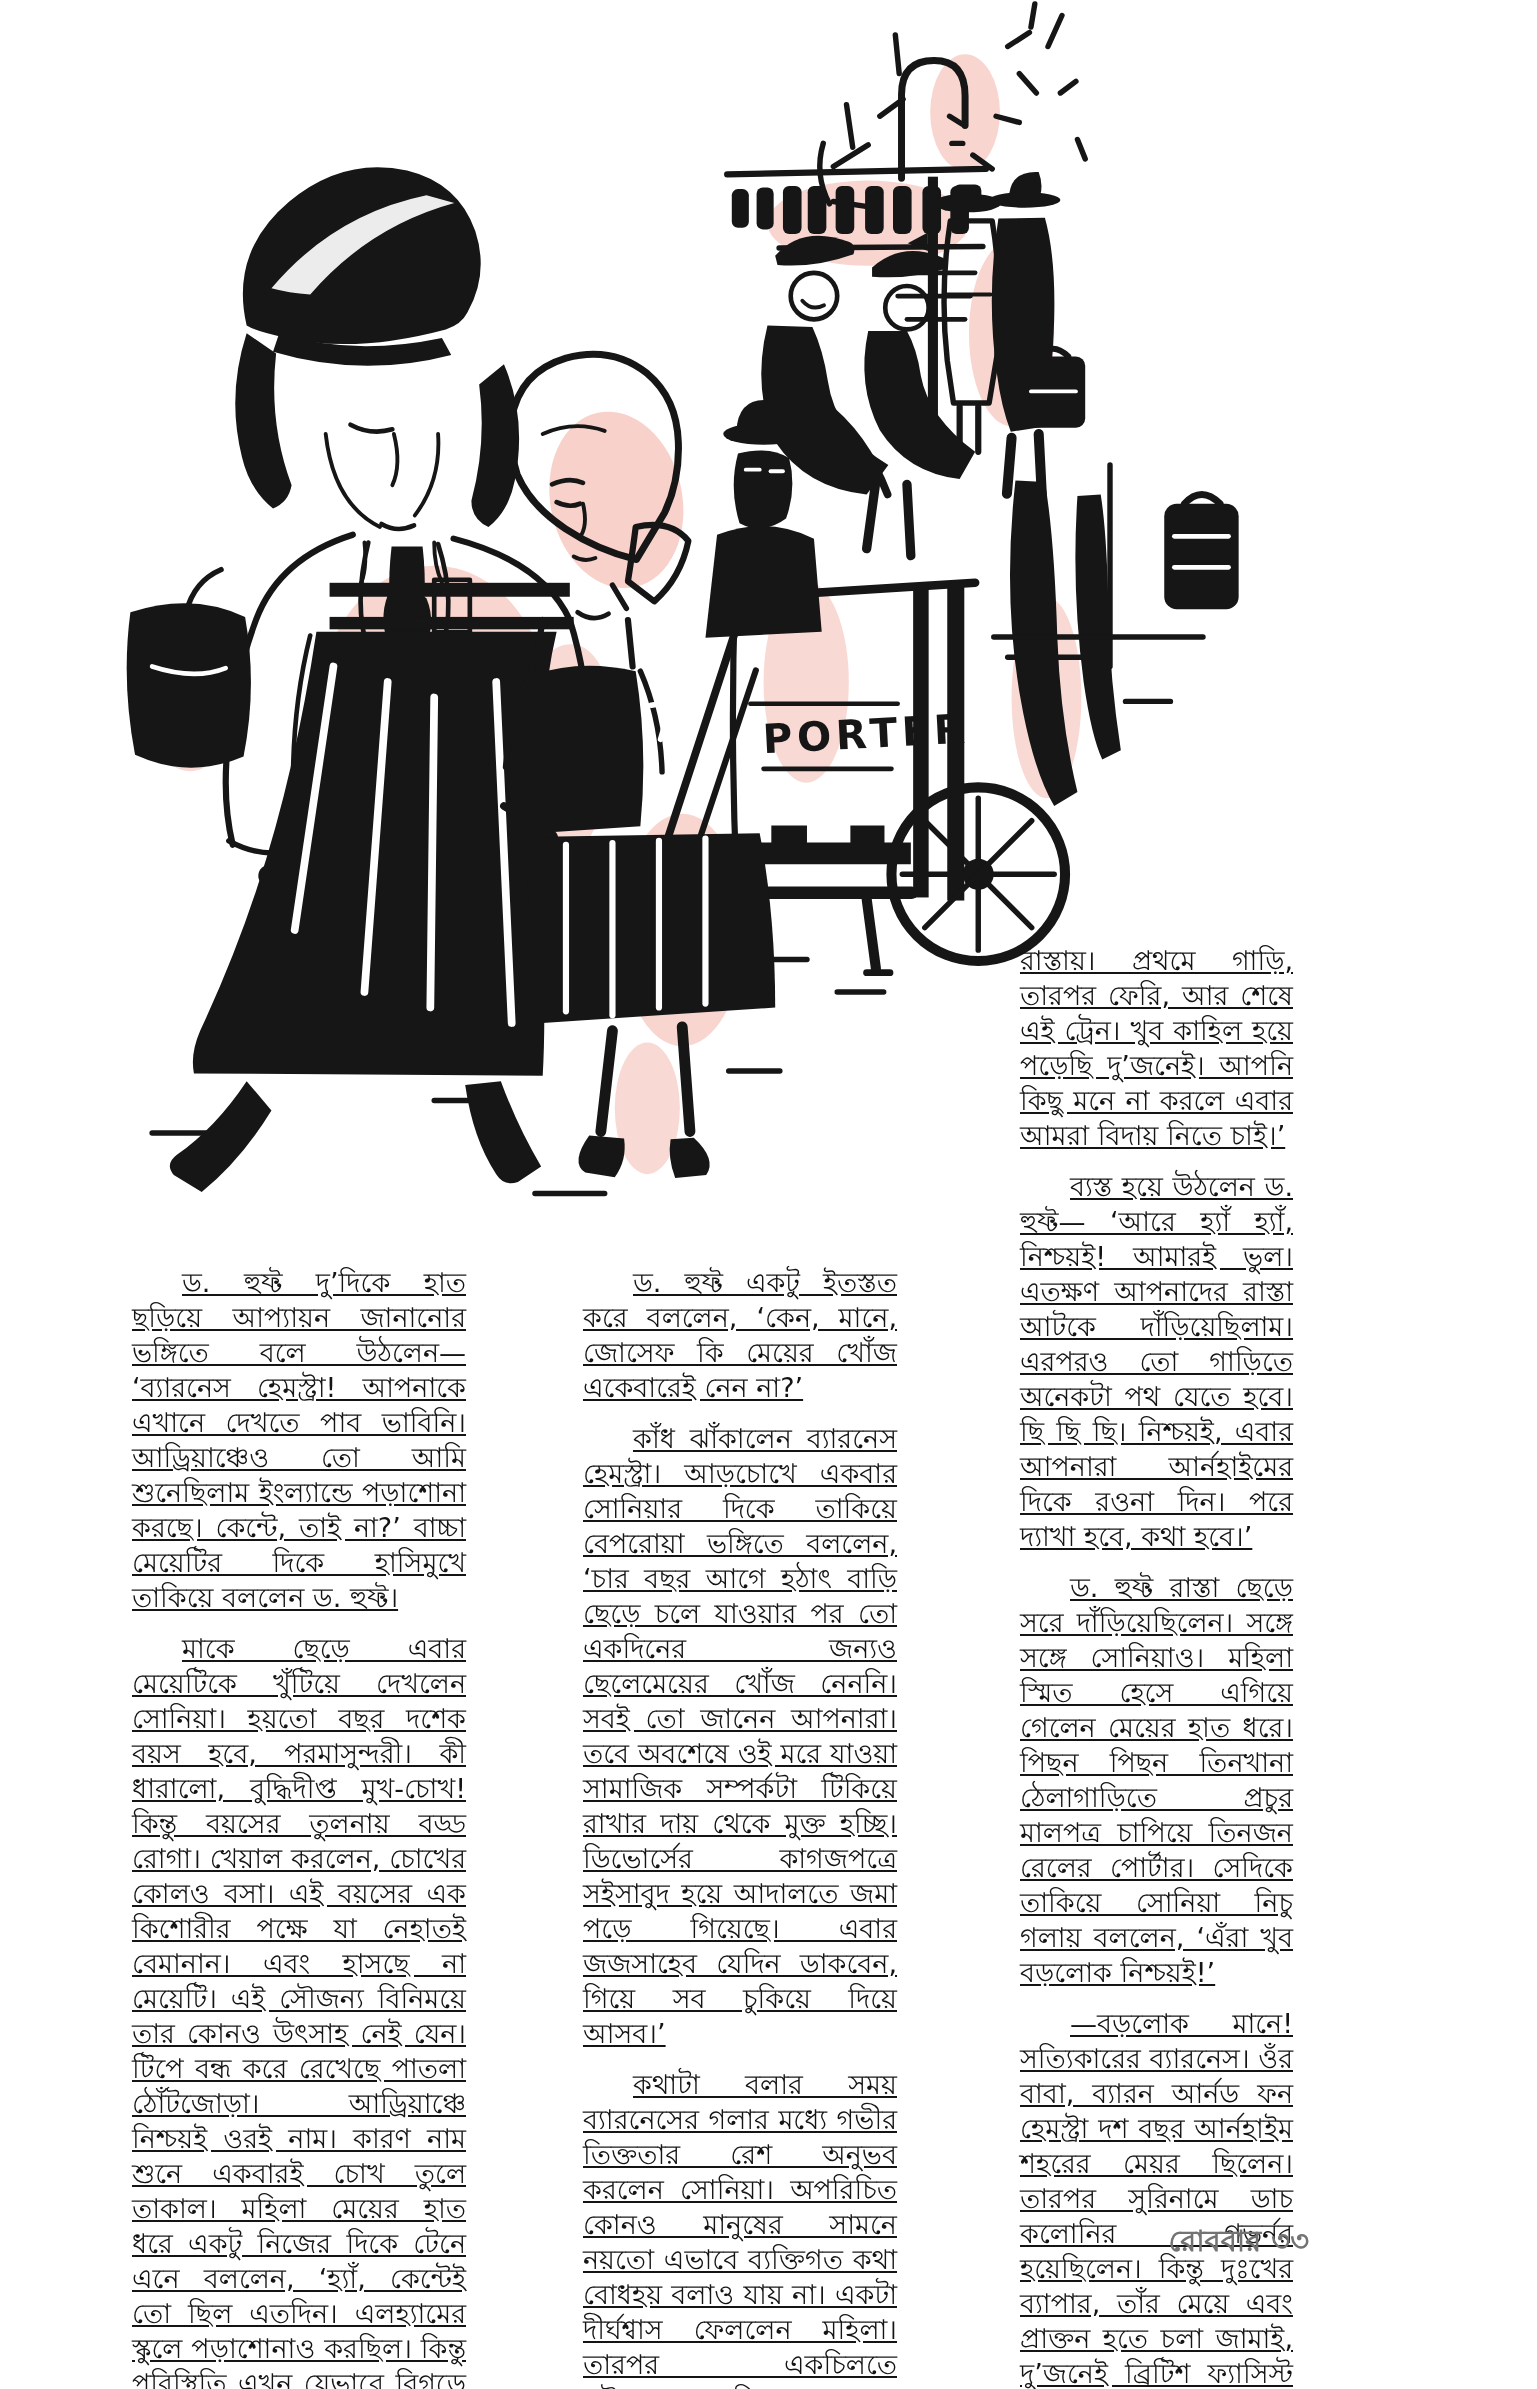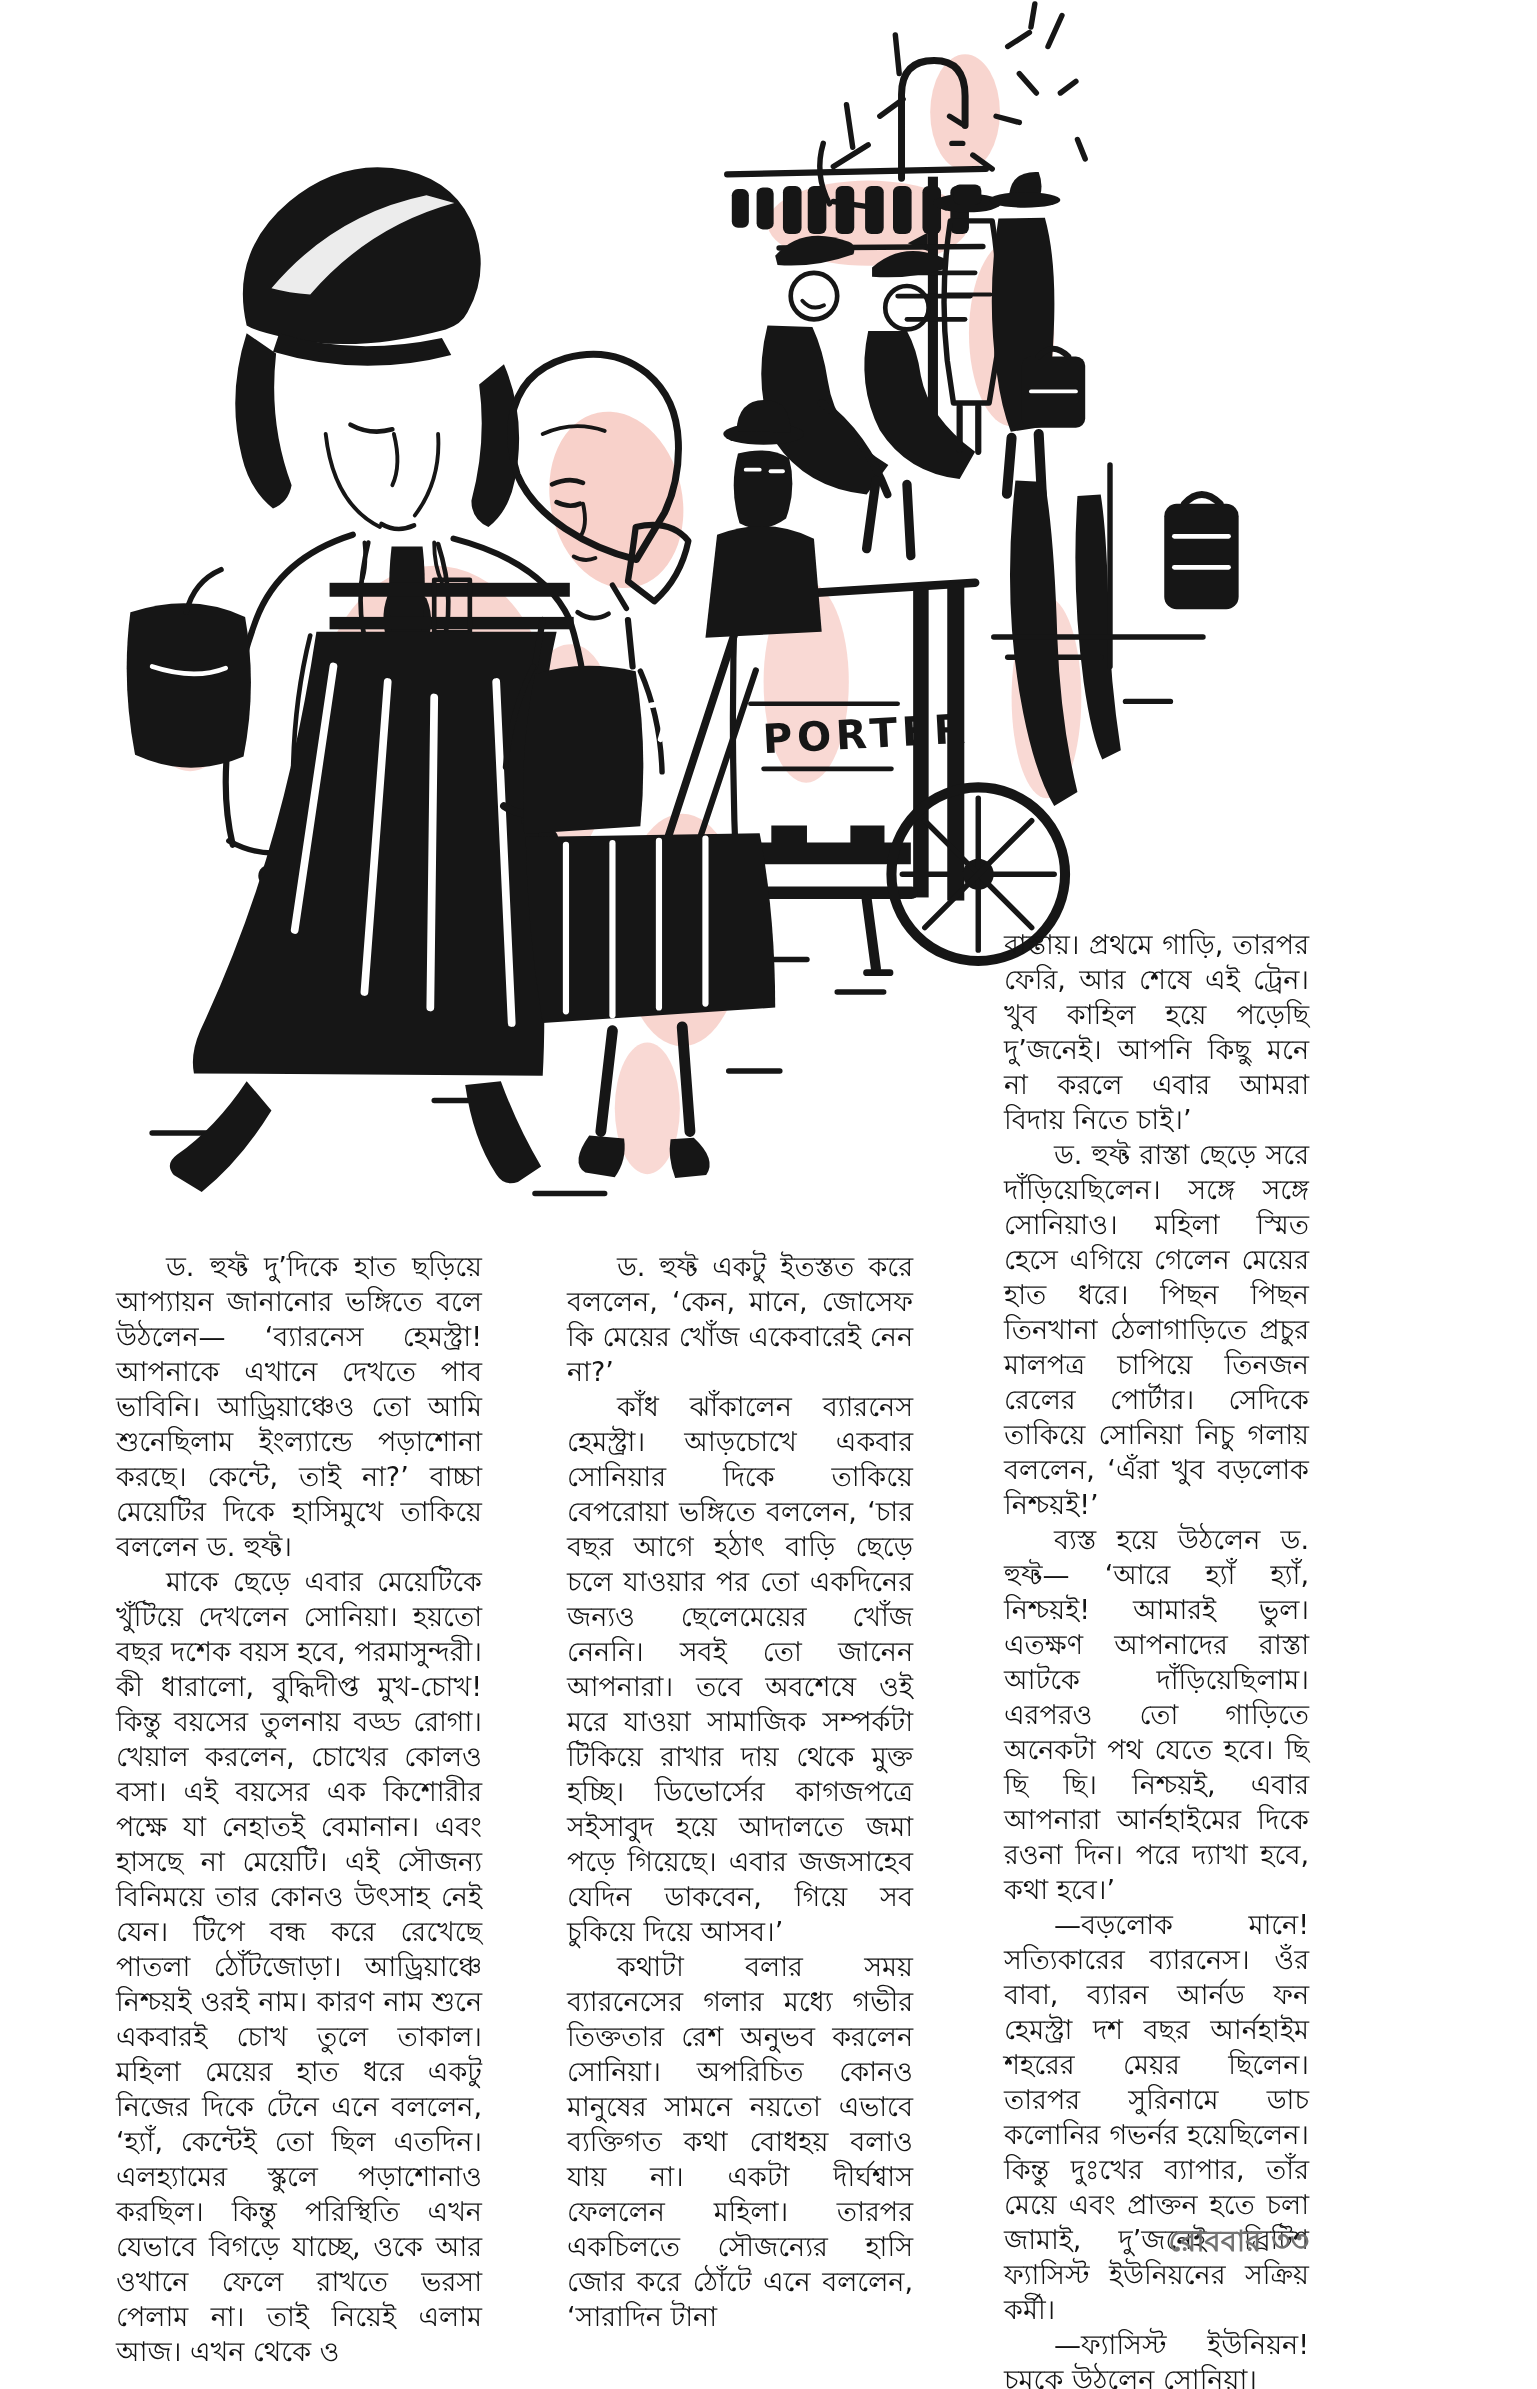--- a/index.html
+++ b/index.html
@@ -1,19 +1,19 @@
 <!DOCTYPE html>
 <html style="font-size:12.4px"><head>
 <meta charset="utf-8">
 <style>
   html,body{margin:0;padding:0;width:1538px;height:2389px;overflow:hidden;background:#ffffff;}
   .page{position:absolute;inset:0;background:#ffffff;color:#141414;font-family:"DejaVu Sans",sans-serif;}
   .illo{position:absolute;left:0;top:0;width:1538px;height:1240px;}
   .col{position:absolute;text-align:justify;font-size:27px;line-height:35px;color:#141414;}
-  .col p{margin:0;padding:0;}
+  .col p{margin:16px;padding:0;text-decoration:underline;}
   .col p.indent{text-indent:50px;}
   #col1{left:116px;top:1249px;width:366px;}
   #col2{left:567px;top:1249px;width:346px;}
   #col3{left:1004px;top:927px;width:305px;}
   .footer{position:absolute;left:1004px;top:2218px;width:305px;text-align:right;font-size:29px;font-weight:bold;color:#737373;}
   .ink{stroke:#161616;stroke-linecap:round;stroke-linejoin:round;fill:none;}
   .inkf{fill:#161616;stroke:none;}
   .wash{fill:#f2ab9f;stroke:none;}
   .hl{stroke:#ffffff;stroke-linecap:round;fill:none;}
   .cartword{font-family:"DejaVu Sans",sans-serif;font-weight:bold;font-size:52px;letter-spacing:6px;fill:#161616;}
@@ -274,22 +274,22 @@
   </div>
 
   <div class="col" id="col2">
     <p class="indent">ড. হুফ্ট একটু ইতস্তত করে বললেন, ‘কেন, মানে, জোসেফ কি মেয়ের খোঁজ একেবারেই নেন না?’</p>
     <p class="indent">কাঁধ ঝাঁকালেন ব্যারনেস হেমস্ট্রা। আড়চোখে একবার সোনিয়ার দিকে তাকিয়ে বেপরোয়া ভঙ্গিতে বললেন, ‘চার বছর আগে হঠাৎ বাড়ি ছেড়ে চলে যাওয়ার পর তো একদিনের জন্যও ছেলেমেয়ের খোঁজ নেননি। সবই তো জানেন আপনারা। তবে অবশেষে ওই মরে যাওয়া সামাজিক সম্পর্কটা টিকিয়ে রাখার দায় থেকে মুক্ত হচ্ছি। ডিভোর্সের কাগজপত্রে সইসাবুদ হয়ে আদালতে জমা পড়ে গিয়েছে। এবার জজসাহেব যেদিন ডাকবেন, গিয়ে সব চুকিয়ে দিয়ে আসব।’</p>
     <p class="indent">কথাটা বলার সময় ব্যারনেসের গলার মধ্যে গভীর তিক্ততার রেশ অনুভব করলেন সোনিয়া। অপরিচিত কোনও মানুষের সামনে নয়তো এভাবে ব্যক্তিগত কথা বোধহয় বলাও যায় না। একটা দীর্ঘশ্বাস ফেললেন মহিলা। তারপর একচিলতে সৌজন্যের হাসি জোর করে ঠোঁটে এনে বললেন, ‘সারাদিন টানা</p>
   </div>
 
   <div class="col" id="col3">
     <p>রাস্তায়। প্রথমে গাড়ি, তারপর ফেরি, আর শেষে এই ট্রেন। খুব কাহিল হয়ে পড়েছি দু’জনেই। আপনি কিছু মনে না করলে এবার আমরা বিদায় নিতে চাই।’</p>
+    <p class="indent">ব্যস্ত হয়ে উঠলেন ড. হুফ্ট— ‘আরে হ্যাঁ হ্যাঁ, নিশ্চয়ই! আমারই ভুল। এতক্ষণ আপনাদের রাস্তা আটকে দাঁড়িয়েছিলাম। এরপরও তো গাড়িতে অনেকটা পথ যেতে হবে। ছি ছি ছি। নিশ্চয়ই, এবার আপনারা আর্নহাইমের দিকে রওনা দিন। পরে দ্যাখা হবে, কথা হবে।’</p>
     <p class="indent">ড. হুফ্ট রাস্তা ছেড়ে সরে দাঁড়িয়েছিলেন। সঙ্গে সঙ্গে সোনিয়াও। মহিলা স্মিত হেসে এগিয়ে গেলেন মেয়ের হাত ধরে। পিছন পিছন তিনখানা ঠেলাগাড়িতে প্রচুর মালপত্র চাপিয়ে তিনজন রেলের পোর্টার। সেদিকে তাকিয়ে সোনিয়া নিচু গলায় বললেন, ‘এঁরা খুব বড়লোক নিশ্চয়ই!’</p>
-    <p class="indent">ব্যস্ত হয়ে উঠলেন ড. হুফ্ট— ‘আরে হ্যাঁ হ্যাঁ, নিশ্চয়ই! আমারই ভুল। এতক্ষণ আপনাদের রাস্তা আটকে দাঁড়িয়েছিলাম। এরপরও তো গাড়িতে অনেকটা পথ যেতে হবে। ছি ছি ছি। নিশ্চয়ই, এবার আপনারা আর্নহাইমের দিকে রওনা দিন। পরে দ্যাখা হবে, কথা হবে।’</p>
     <p class="indent">—বড়লোক মানে! সত্যিকারের ব্যারনেস। ওঁর বাবা, ব্যারন আর্নড ফন হেমস্ট্রা দশ বছর আর্নহাইম শহরের মেয়র ছিলেন। তারপর সুরিনামে ডাচ কলোনির গভর্নর হয়েছিলেন। কিন্তু দুঃখের ব্যাপার, তাঁর মেয়ে এবং প্রাক্তন হতে চলা জামাই, দু’জনেই ব্রিটিশ ফ্যাসিস্ট ইউনিয়নের সক্রিয় কর্মী।</p>
     <p class="indent">—ফ্যাসিস্ট ইউনিয়ন! চমকে উঠলেন সোনিয়া।</p>
 
   </div>
 
   <div class="footer">রোববার ৩৩</div>
 
 </div>
 
 

